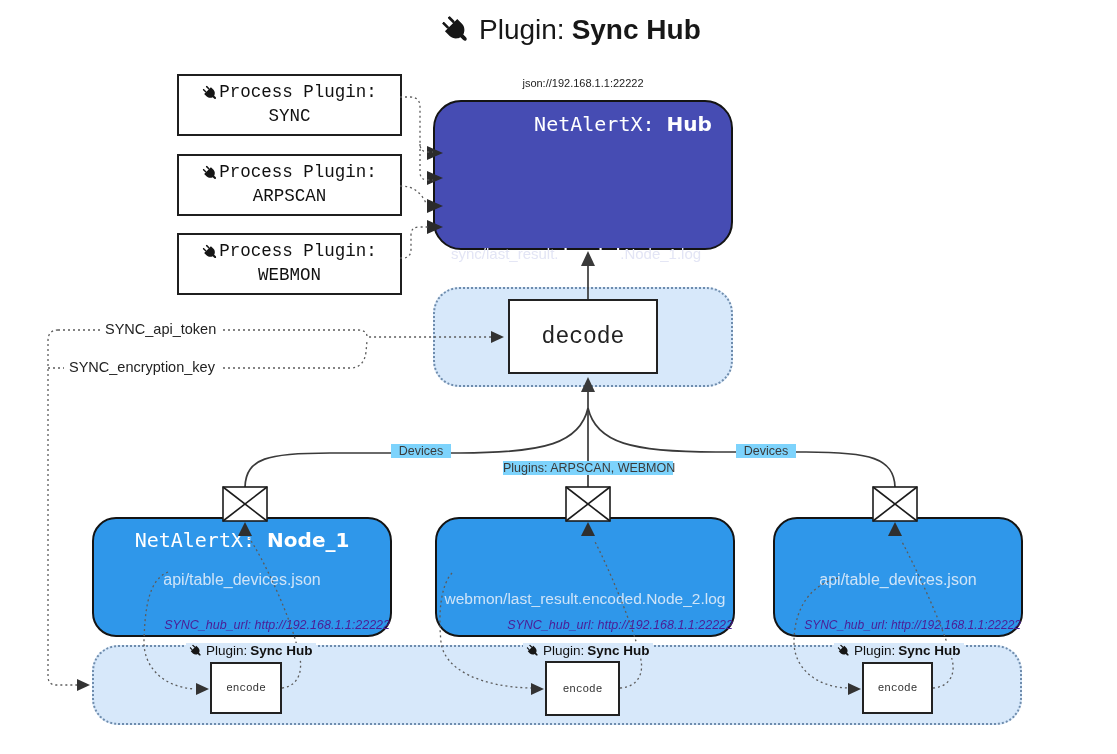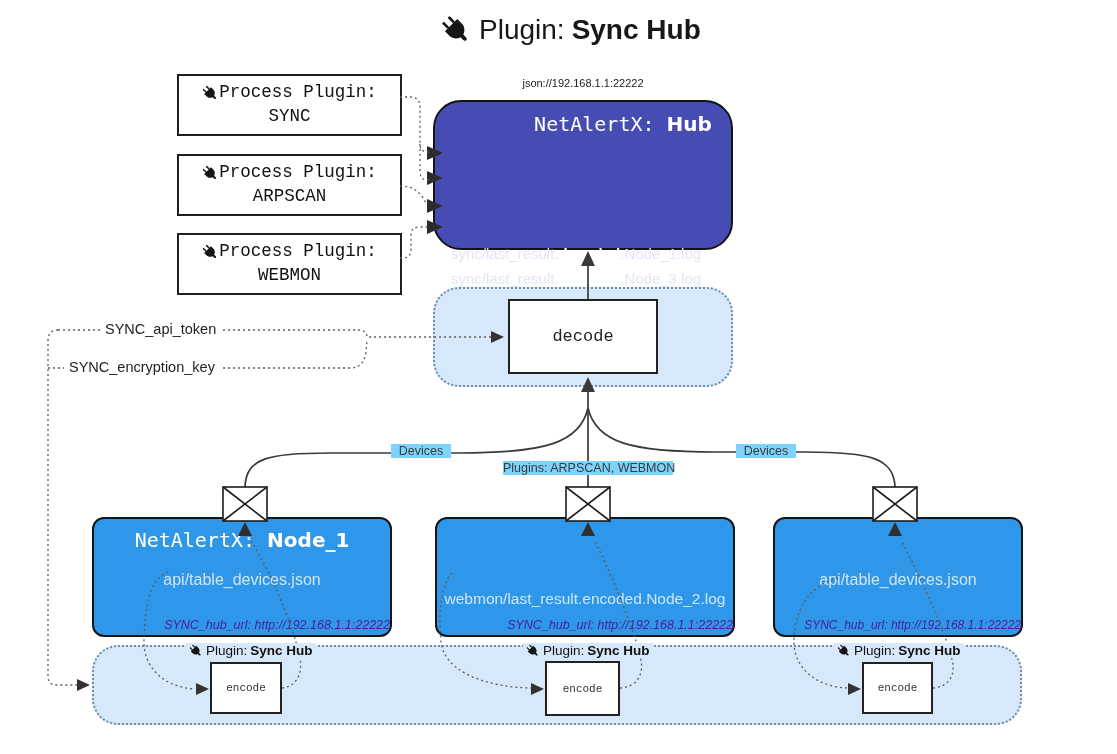--- a/index.html
+++ b/index.html
@@ -30,29 +30,29 @@
   .hub-item b{color:#fff;font-weight:700;}
 
   
   .panel{background:#d7e8fa;border:2px dotted #6e8cad;border-radius:26px;box-sizing:border-box;}
   .decode-panel{left:433px;top:287px;width:300px;height:100px;}
   .bottom-panel{left:92px;top:645px;width:930px;height:80px;}
 
   .white-box{background:#fff;border:2.5px solid #222;box-sizing:border-box;
              display:flex;align-items:center;justify-content:center;
              font-family:"Liberation Mono",monospace;color:#222;}
-  .decode-box{left:508px;top:299px;width:150px;height:75px;font-size:17px;}
+  .decode-box{left:508px;top:299px;width:150px;height:75px;font-size:23px;}
   .encode-box{font-size:11px;color:#333;}
 
   
   .lab{z-index:6;background:#fff;font-size:14.5px;color:#222;padding:0 5px;white-space:nowrap;}
   .edge-lab{z-index:6;background:#7dd3fc;font-size:12.5px;color:#3a3a3a;text-align:center;white-space:nowrap;}
 
   
-  .node{top:517px;height:120px;border-radius:12px;background:#2f97ea;
+  .node{top:517px;height:120px;border-radius:24px;background:#2f97ea;
         border:2.5px solid #141414;box-sizing:border-box;}
   .node-title{left:0;width:100%;top:9px;text-align:center;color:#fff;font-size:20px;
               font-family:"DejaVu Sans Mono",monospace;white-space:nowrap;}
   .node-file{left:0;width:100%;text-align:center;color:#cfe4f8;font-size:15.5px;white-space:nowrap;}
   .node-url{left:0;width:100%;top:99px;text-align:right;color:#4c1d95;font-size:12.5px;white-space:nowrap;font-style:italic;}
 
   
   .enc-lab{z-index:6;top:643px;display:inline-flex;align-items:center;gap:3px;
            background:#d7e8fa;font-size:13.5px;color:#111;padding:0 3px;white-space:nowrap;}
   .enc-lab b{font-weight:700;}
@@ -108,21 +108,20 @@
     <span>WEBMON</span>
   </div>
 
   <div class="abs hub-url">json://192.168.1.1:22222</div>
   <div class="abs hub">
     <div class="abs hub-title">
       <span>NetAlertX:</span>
       <b>Hub</b>
     </div>
     <div class="abs hub-item" style="left:16px;top:143px"><span>sync/last_result.</span><b>decoded</b><span>.Node_1.log</span></div>
-    <div class="abs hub-item" style="left:16px;top:168px"><span>sync/last_result.</span><b>decoded</b><span>.Node_3.log</span></div>
     <div class="abs hub-item" style="left:6px;top:196px"><span>arp_scan/last_result.</span><b>decoded</b><span>.Node_2.log</span></div>
     <div class="abs hub-item" style="left:6px;top:217px"><span>webmon/last_result.</span><b>decoded</b><span>.Node_2.log</span></div>
   </div>
 
   <div class="abs panel decode-panel"></div>
   <div class="abs white-box decode-box">
     <span>decode</span>
   </div>
 
   <div class="abs lab" style="left:100px;top:321px">SYNC_api_token</div>

